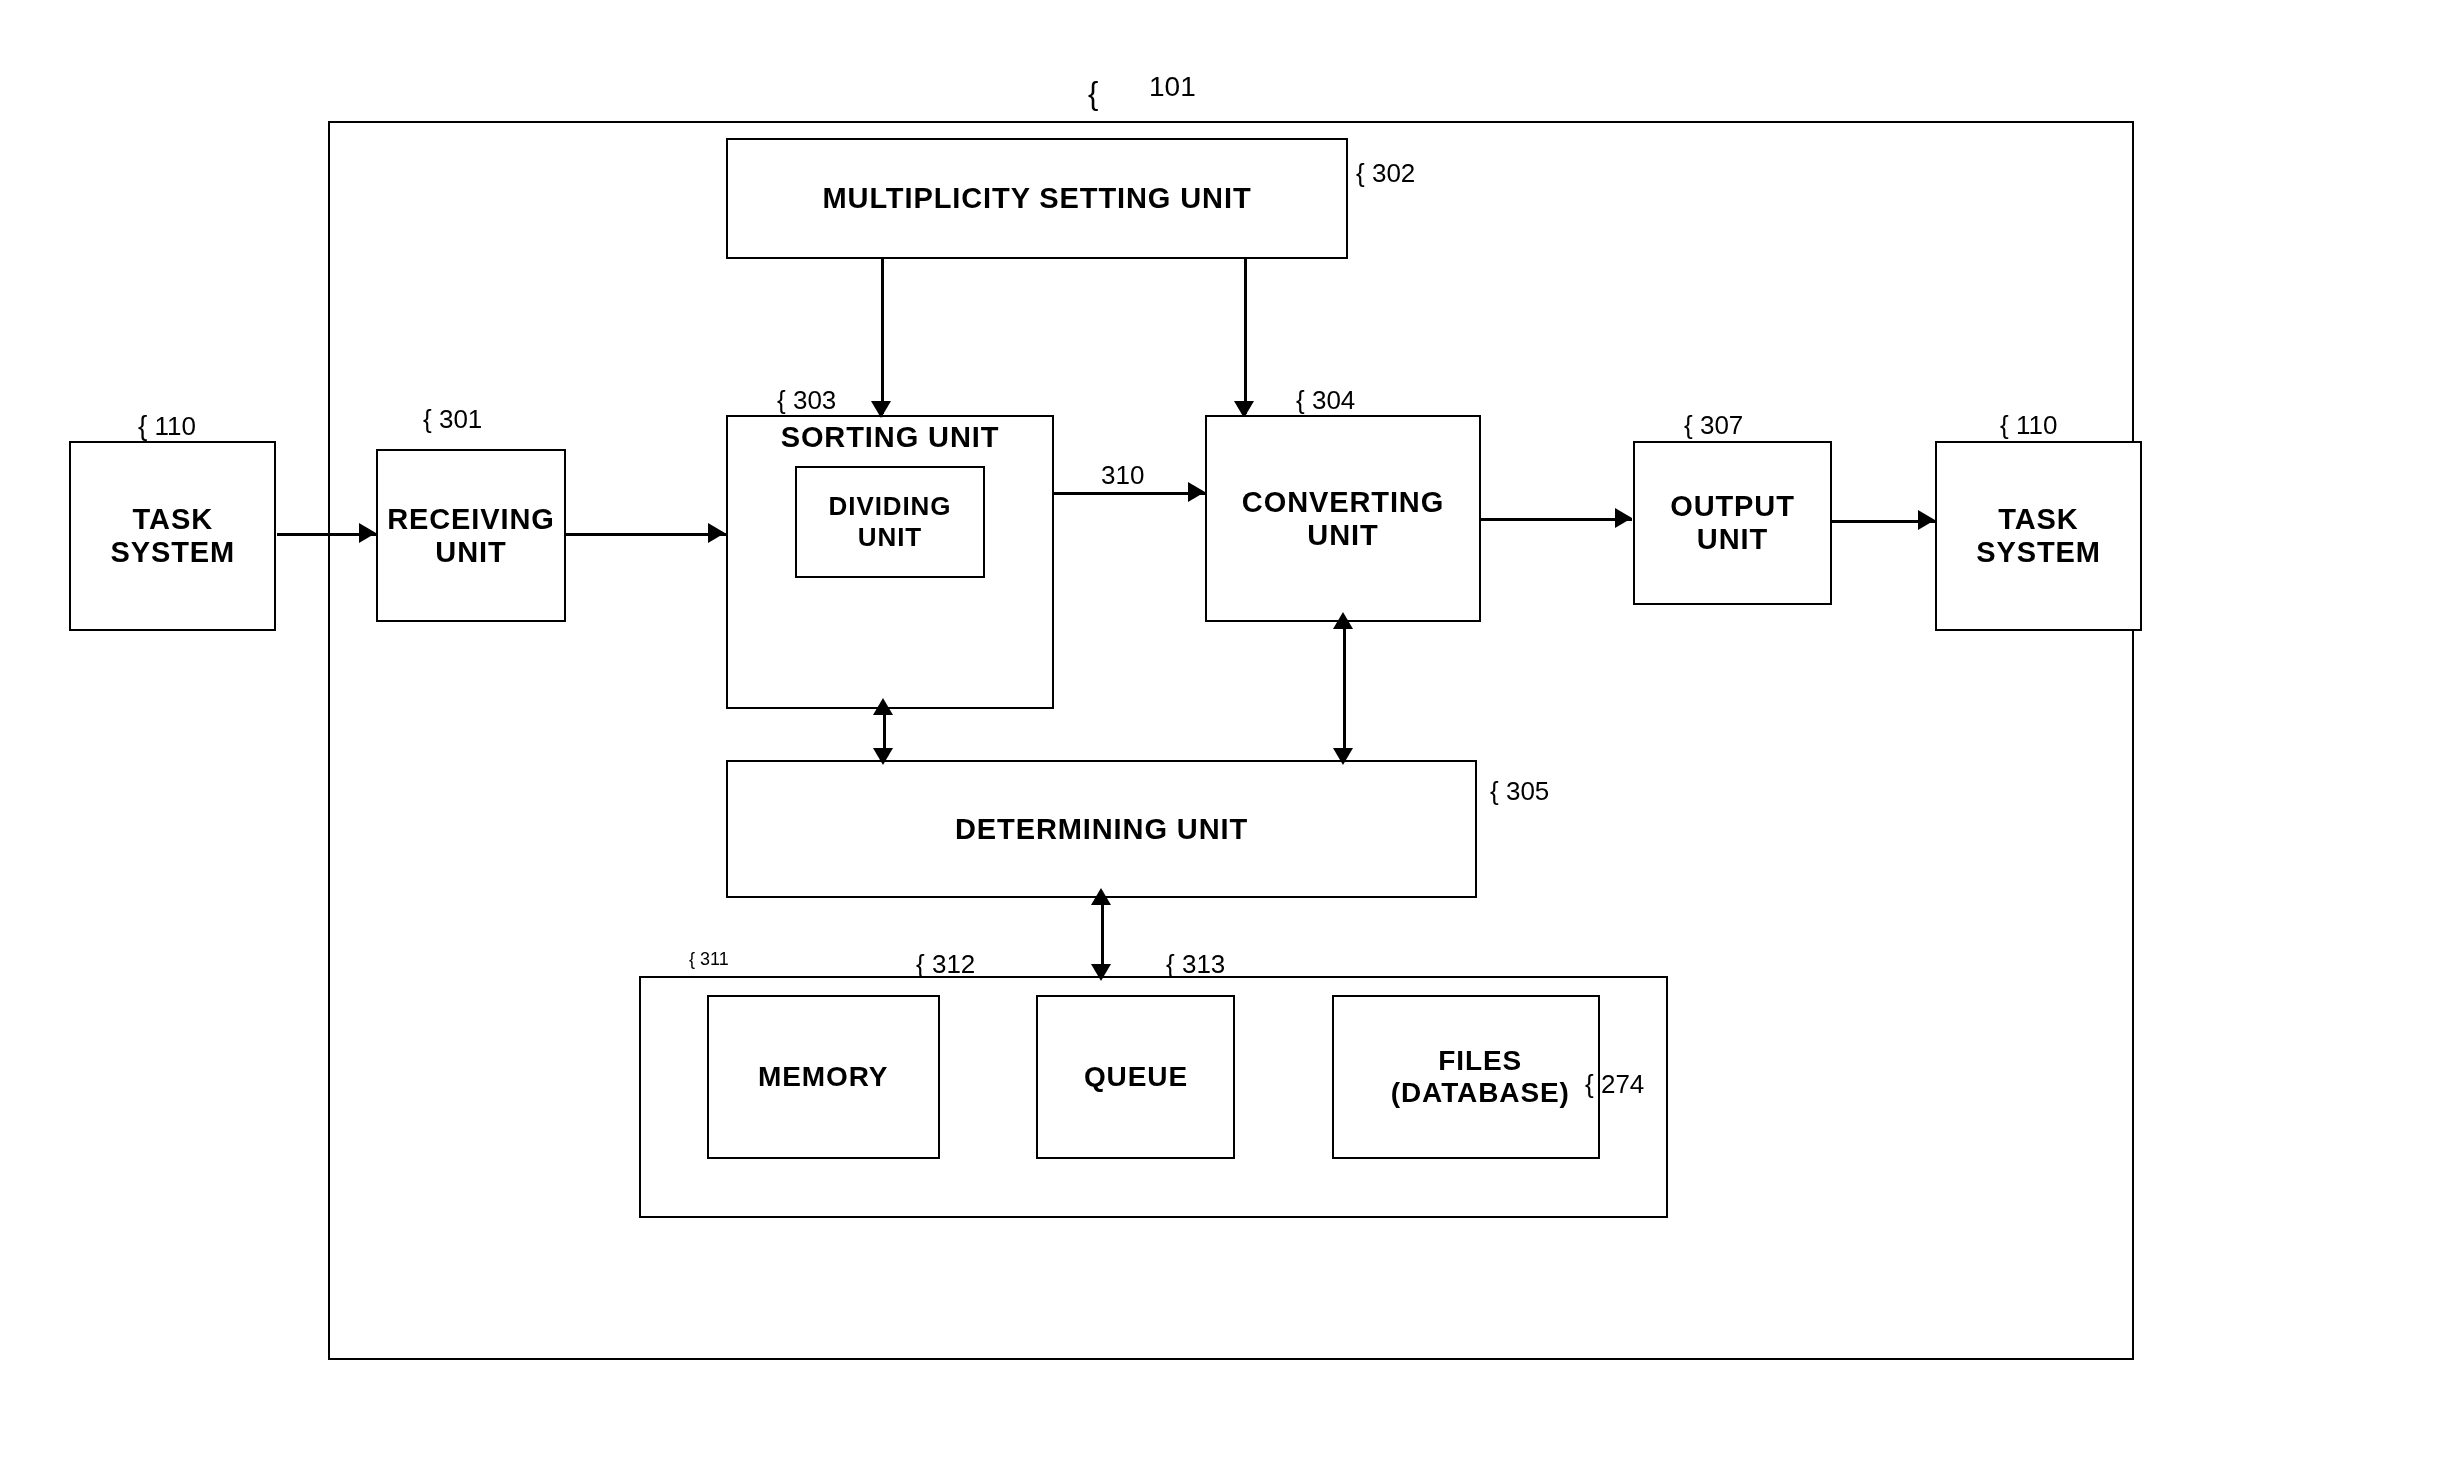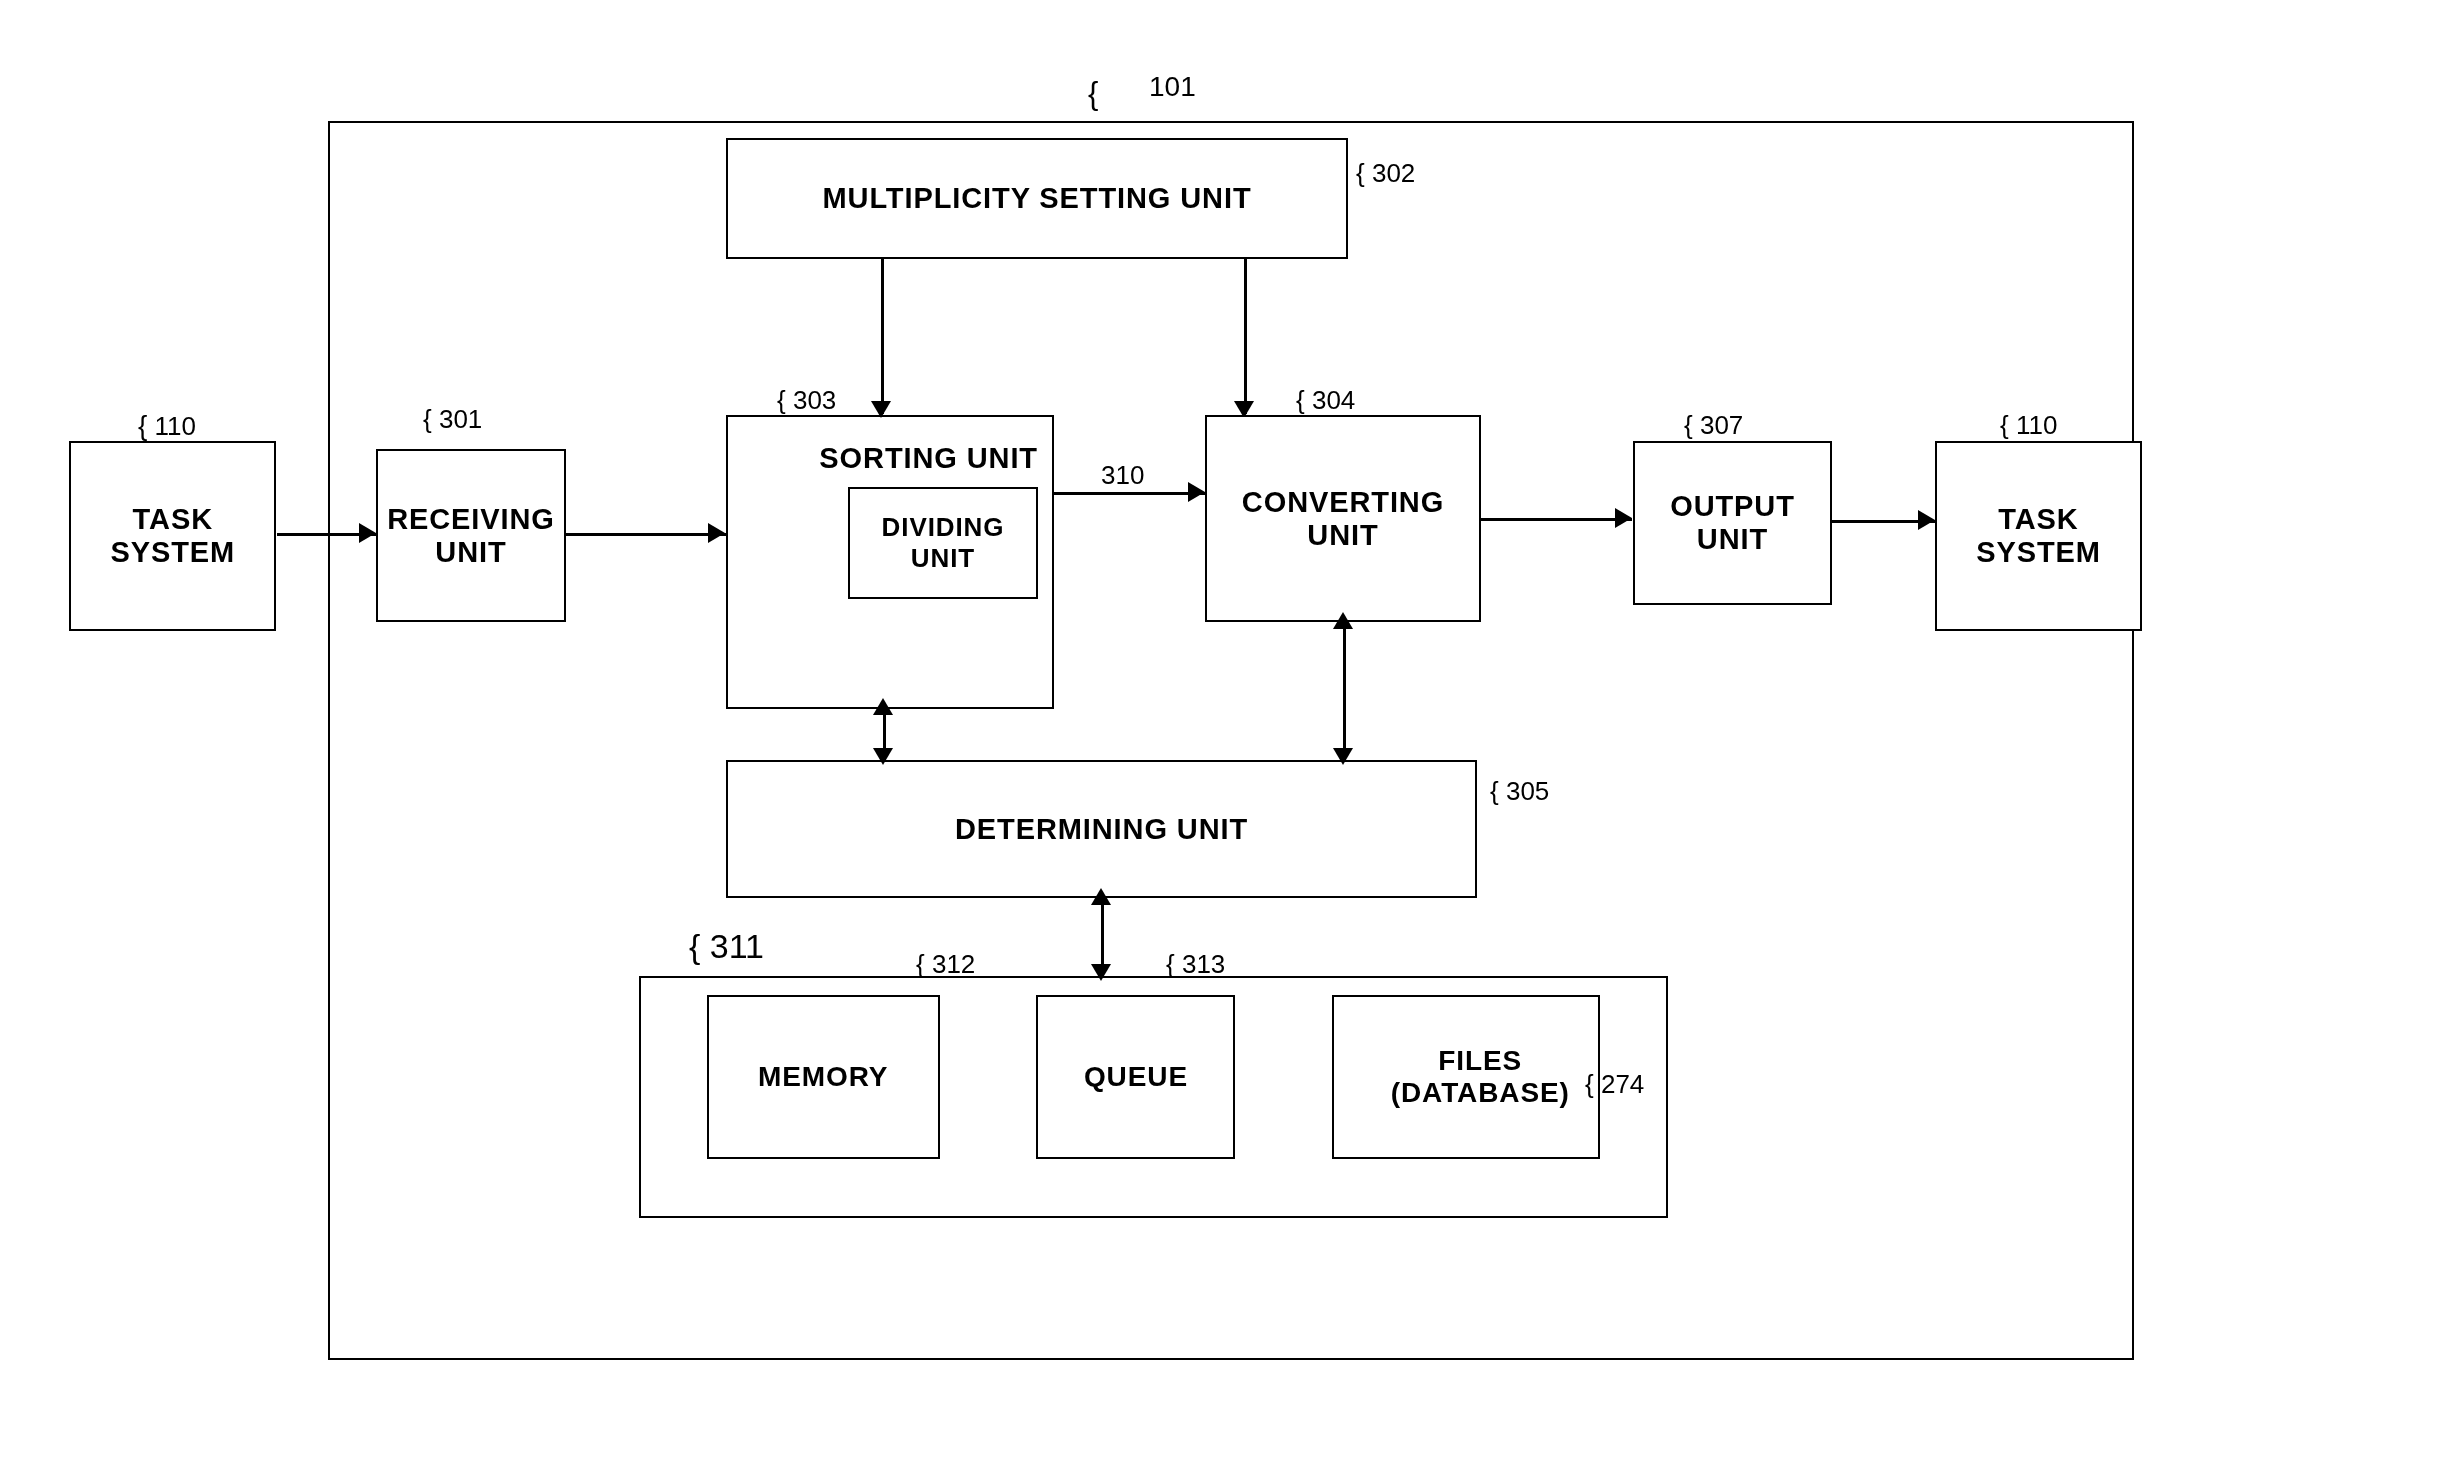--- a/index.html
+++ b/index.html
@@ -106,21 +106,21 @@
     <span>RECEIVING UNIT</span>
   </div>
 
   <div style="position:absolute; top:352px; left:371px; font-size:26px;">
     <span>{</span> <span>301</span>
   </div>
 
   <div class="arrow arrow-h" style="top:481px; left:514px; width:160px;"></div>
   <div class="arrowhead arrowhead-right" style="position:absolute; top:471px; left:656px;"></div>
 
-  <div class="comp-box" style="top:363px; left:674px; width:328px; height:294px; align-items:flex-end; justify-content:flex-start; padding:25px 14px; flex-direction:column;">
+  <div class="comp-box" style="top:363px; left:674px; width:328px; height:294px; align-items:center; justify-content:flex-start; padding:4px 14px; flex-direction:column;">
     <span style="font-size:29px; font-weight:bold;">SORTING UNIT</span>
 
     <div class="comp-box" style="position:relative; margin-top:12px; width:190px; height:112px; font-size:26px;">
       <span>DIVIDING UNIT</span>
     </div>
   </div>
 
   <div style="position:absolute; top:333px; left:725px; font-size:26px;">
     <span>{</span> <span>303</span>
   </div>
@@ -202,21 +202,21 @@
 
     <div class="comp-box" style="position:relative; width:268px; height:164px; font-size:28px; white-space:pre-line;padding-left:28px;">
       <span>FILES<br>(DATABASE)</span>
     </div>
   </div>
 
   <div style="position:absolute; top:1017px; left:1533px; font-size:26px;">
     <span>{</span> <span>274</span>
   </div>
 
-  <div style="position:absolute; top:875px; left:637px; font-size:34px;">
+  <div style="position:absolute; top:897px; left:637px; font-size:18px;">
     <span>{</span> <span>311</span>
   </div>
 
   <div style="position:absolute; top:897px; left:864px; font-size:26px;">
     <span>{</span> <span>312</span>
   </div>
 
   <div style="position:absolute; top:897px; left:1114px; font-size:26px;">
     <span>{</span> <span>313</span>
   </div>

